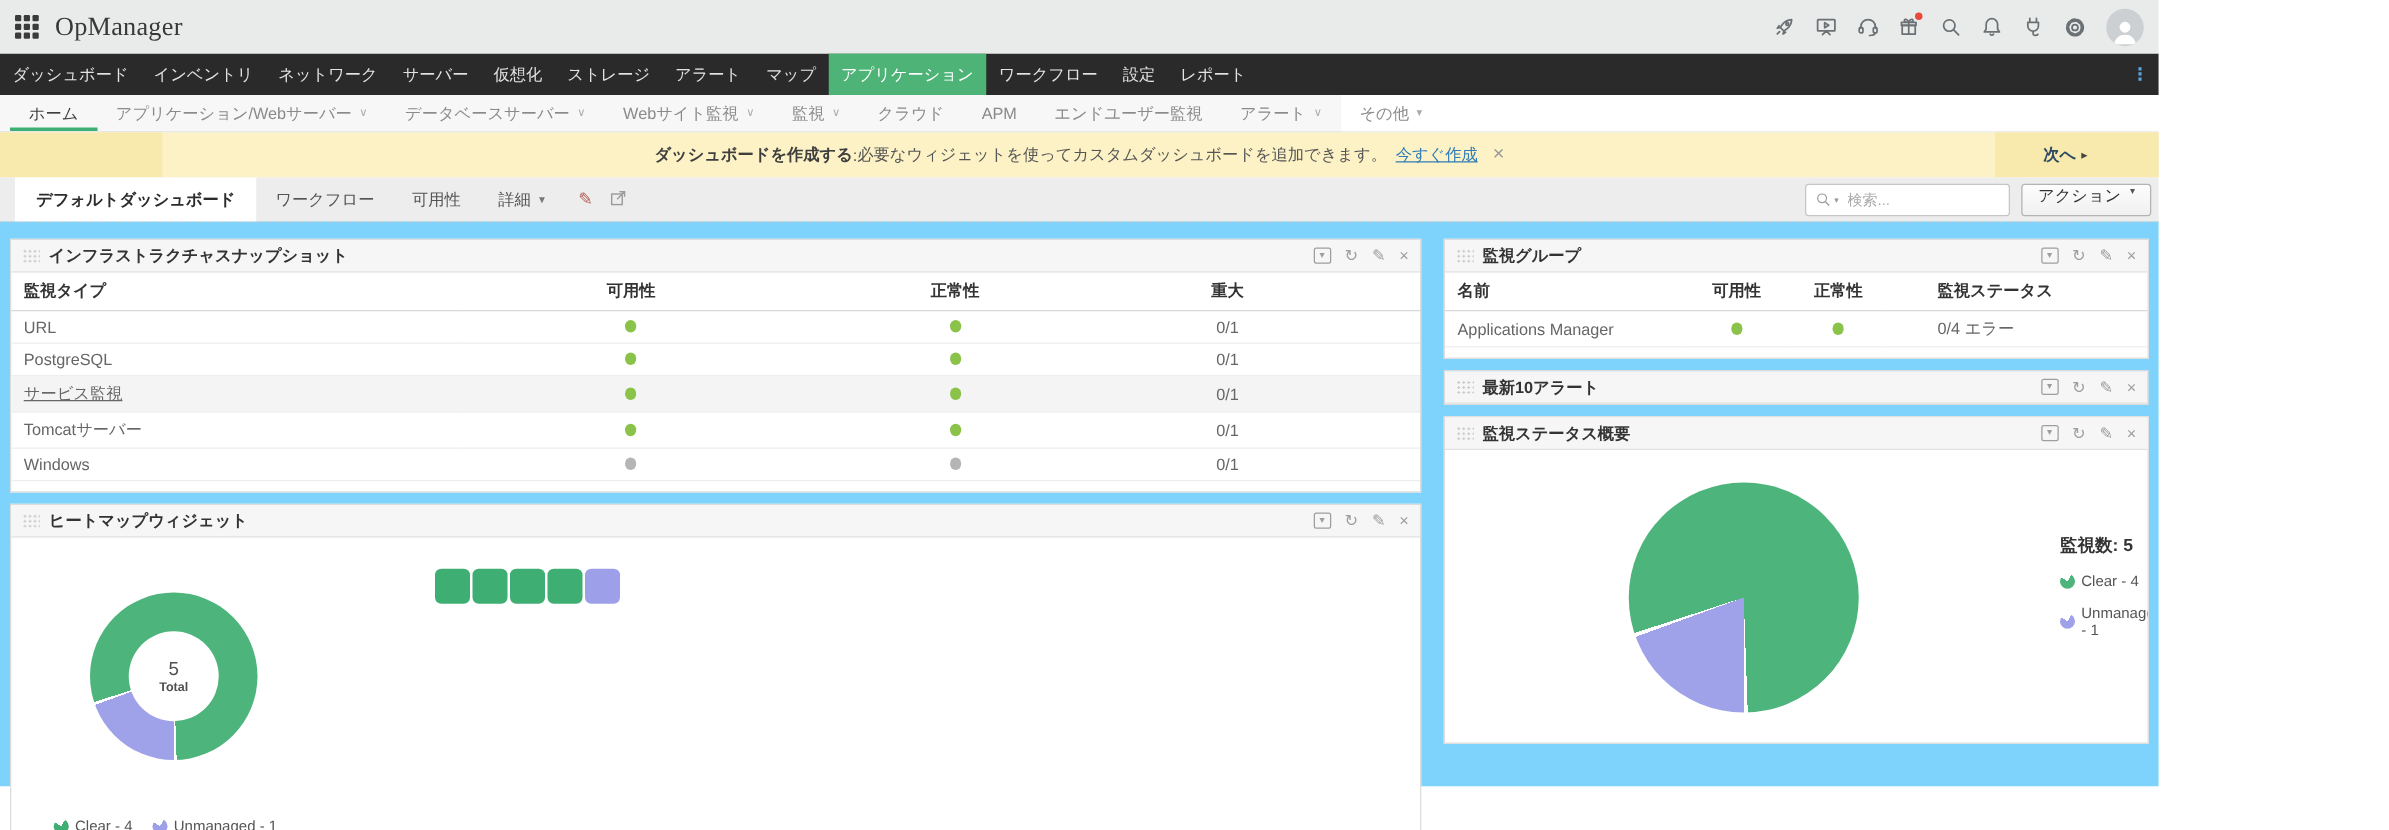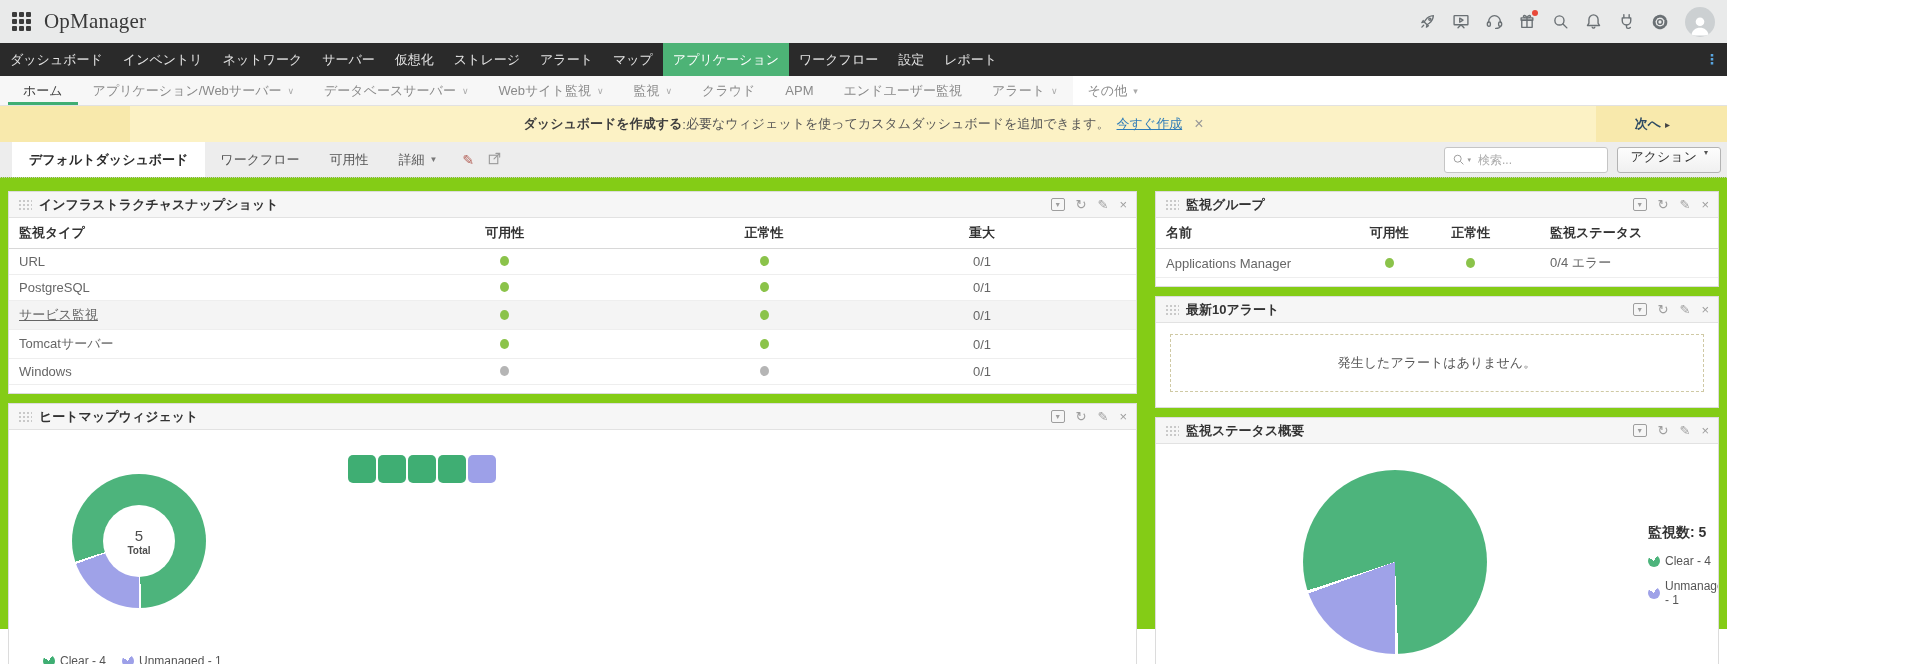--- a/index.html
+++ b/index.html
@@ -53,21 +53,21 @@
   .tabbar-right{margin-left:auto;display:flex;align-items:center;gap:9px;padding-right:6px}
   .search-box{width:164px;height:26px;border:1px solid #c5c5c5;border-radius:3px;background:#fff;display:flex;align-items:center;padding:0 7px;gap:2px}
   .search-box svg{stroke:#9b9b9b;fill:none;stroke-width:1.2}
   .search-box .sarr{font-size:7px;color:#999}
   .search-box input{border:none;outline:none;width:110px;margin-left:5px;font-size:12px;color:#ef4444;font-family:inherit;background:transparent}
   .search-box input::placeholder{color:#ababab}
   .action-btn{height:26px;border:1px solid #b3b3b3;border-radius:3px;background:linear-gradient(#fdfdfd,#f0f0f0);padding:0 12px;color:#333;display:flex;align-items:flex-start;gap:7px;cursor:pointer;font-size:13px}
   .action-btn .arr{font-size:8px;color:#555}
 
   
-  .dashboard{display:flex;gap:18px;padding:13px 8px 0 8px;border-top:1px dotted #c6c6c6;height:452px;background:#84cc16}
+  .dashboard{display:flex;gap:18px;padding:13px 8px 0 8px;border-top:1px dotted #c6c6c6;height:452px;background:#7dd3fc}
   .col-left{width:1129px;flex:none}
   .col-right{flex:1;min-width:0}
   .widget{border:1px solid #dcdcdc;background:#fff;margin-bottom:9px}
   .whead{height:26px;background:#f6f6f6;border-bottom:1px solid #e2e2e2;display:flex;align-items:center;padding:0 9px;gap:7px}
   .drag-dots{width:14px;height:11px;background-image:radial-gradient(#c9c9c9 1px,transparent 1.1px);background-size:4px 4px;cursor:move}
   .wtitle{font-weight:bold;font-size:13px;color:#333;white-space:nowrap}
   .wicons{margin-left:auto;display:flex;align-items:center;gap:11px;color:#9e9e9e}
   .wicon{cursor:pointer;font-size:13px;line-height:1}
   .box-caret{width:14px;height:13px;border:1px solid #9e9e9e;border-radius:2px;display:flex;align-items:center;justify-content:center;font-size:7px;color:#9e9e9e}
 
@@ -87,21 +87,21 @@
   .donut{position:absolute;left:63px;top:44px;width:134px;height:134px;border-radius:50%}
   .donut-hole{position:absolute;left:50%;top:50%;transform:translate(-50%,-50%);width:72px;height:72px;background:#fff;border-radius:50%;display:flex;flex-direction:column;align-items:center;justify-content:center;color:#4f4f4f}
   .donut-hole .v{font-size:15px}
   .donut-hole .l{font-size:10px;font-weight:600;margin-top:1px}
   .legend-row{position:absolute;left:34px;top:224px;display:flex;gap:16px;align-items:center;color:#555;font-size:12px}
   .legend-item{display:flex;align-items:center;gap:5px}
   .pie-ico{width:12px;height:12px;border-radius:50%;flex:none}
 
   .status-body{position:relative;height:234px;overflow:hidden}
   .pie{position:absolute;left:147px;top:26px;width:184px;height:184px;border-radius:50%}
-  .status-legend{position:absolute;left:492px;top:80px;color:#555;font-size:12px}
+  .status-legend{position:absolute;left:492px;top:68px;color:#555;font-size:12px}
   .status-count{font-weight:bold;font-size:14px;color:#333;margin-bottom:12px}
   .status-legend .legend-item{margin-bottom:11px}
 </style>
 </head>
 <body>
 
 <div class="screen">
 
   <div class="topbar">
     <div class="logo-grid">
@@ -431,21 +431,20 @@
         <div class="whead">
           <span class="drag-dots"></span>
           <span class="wtitle">最新10アラート</span>
           <span class="wicons">
             <span class="box-caret wicon">▼</span>
             <span class="wicon">↻</span>
             <span class="wicon">✎</span>
             <span class="wicon">×</span>
           </span>
         </div>
-        <div class="alert-empty">発生したアラートはありません。</div>
       </div>
 
       <div class="widget" style="margin-bottom:0">
         <div class="whead">
           <span class="drag-dots"></span>
           <span class="wtitle">監視ステータス概要</span>
           <span class="wicons">
             <span class="box-caret wicon">▼</span>
             <span class="wicon">↻</span>
             <span class="wicon">✎</span>

